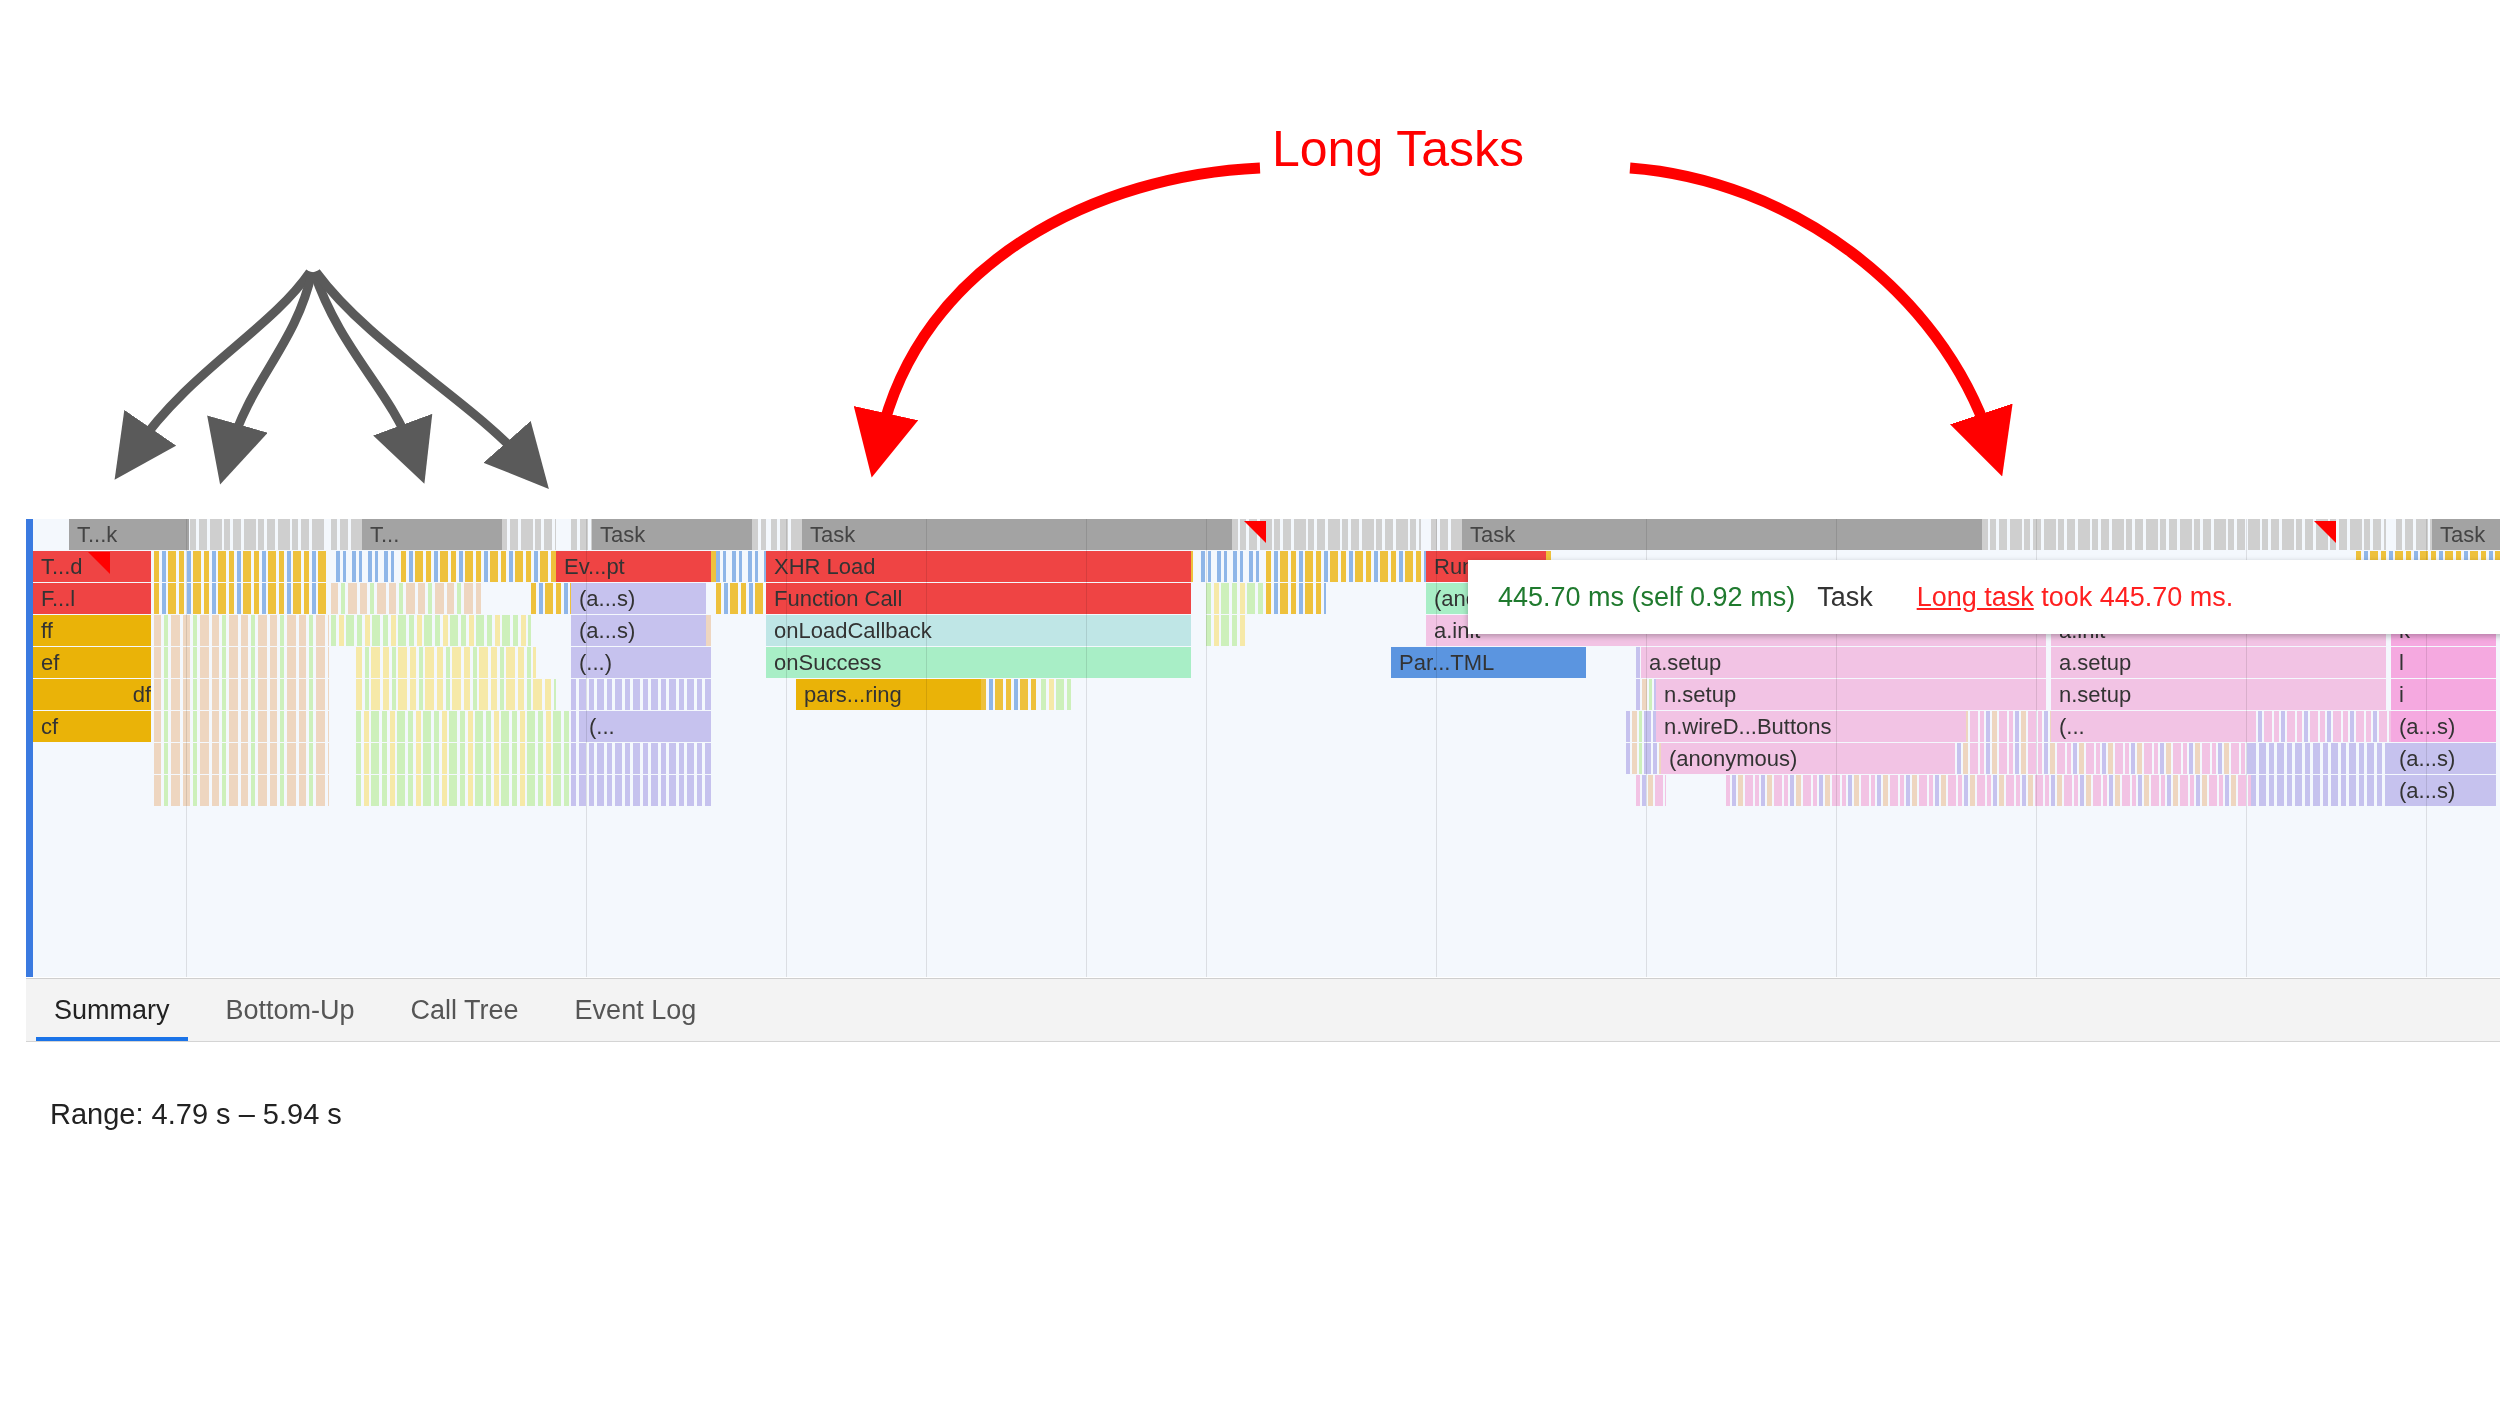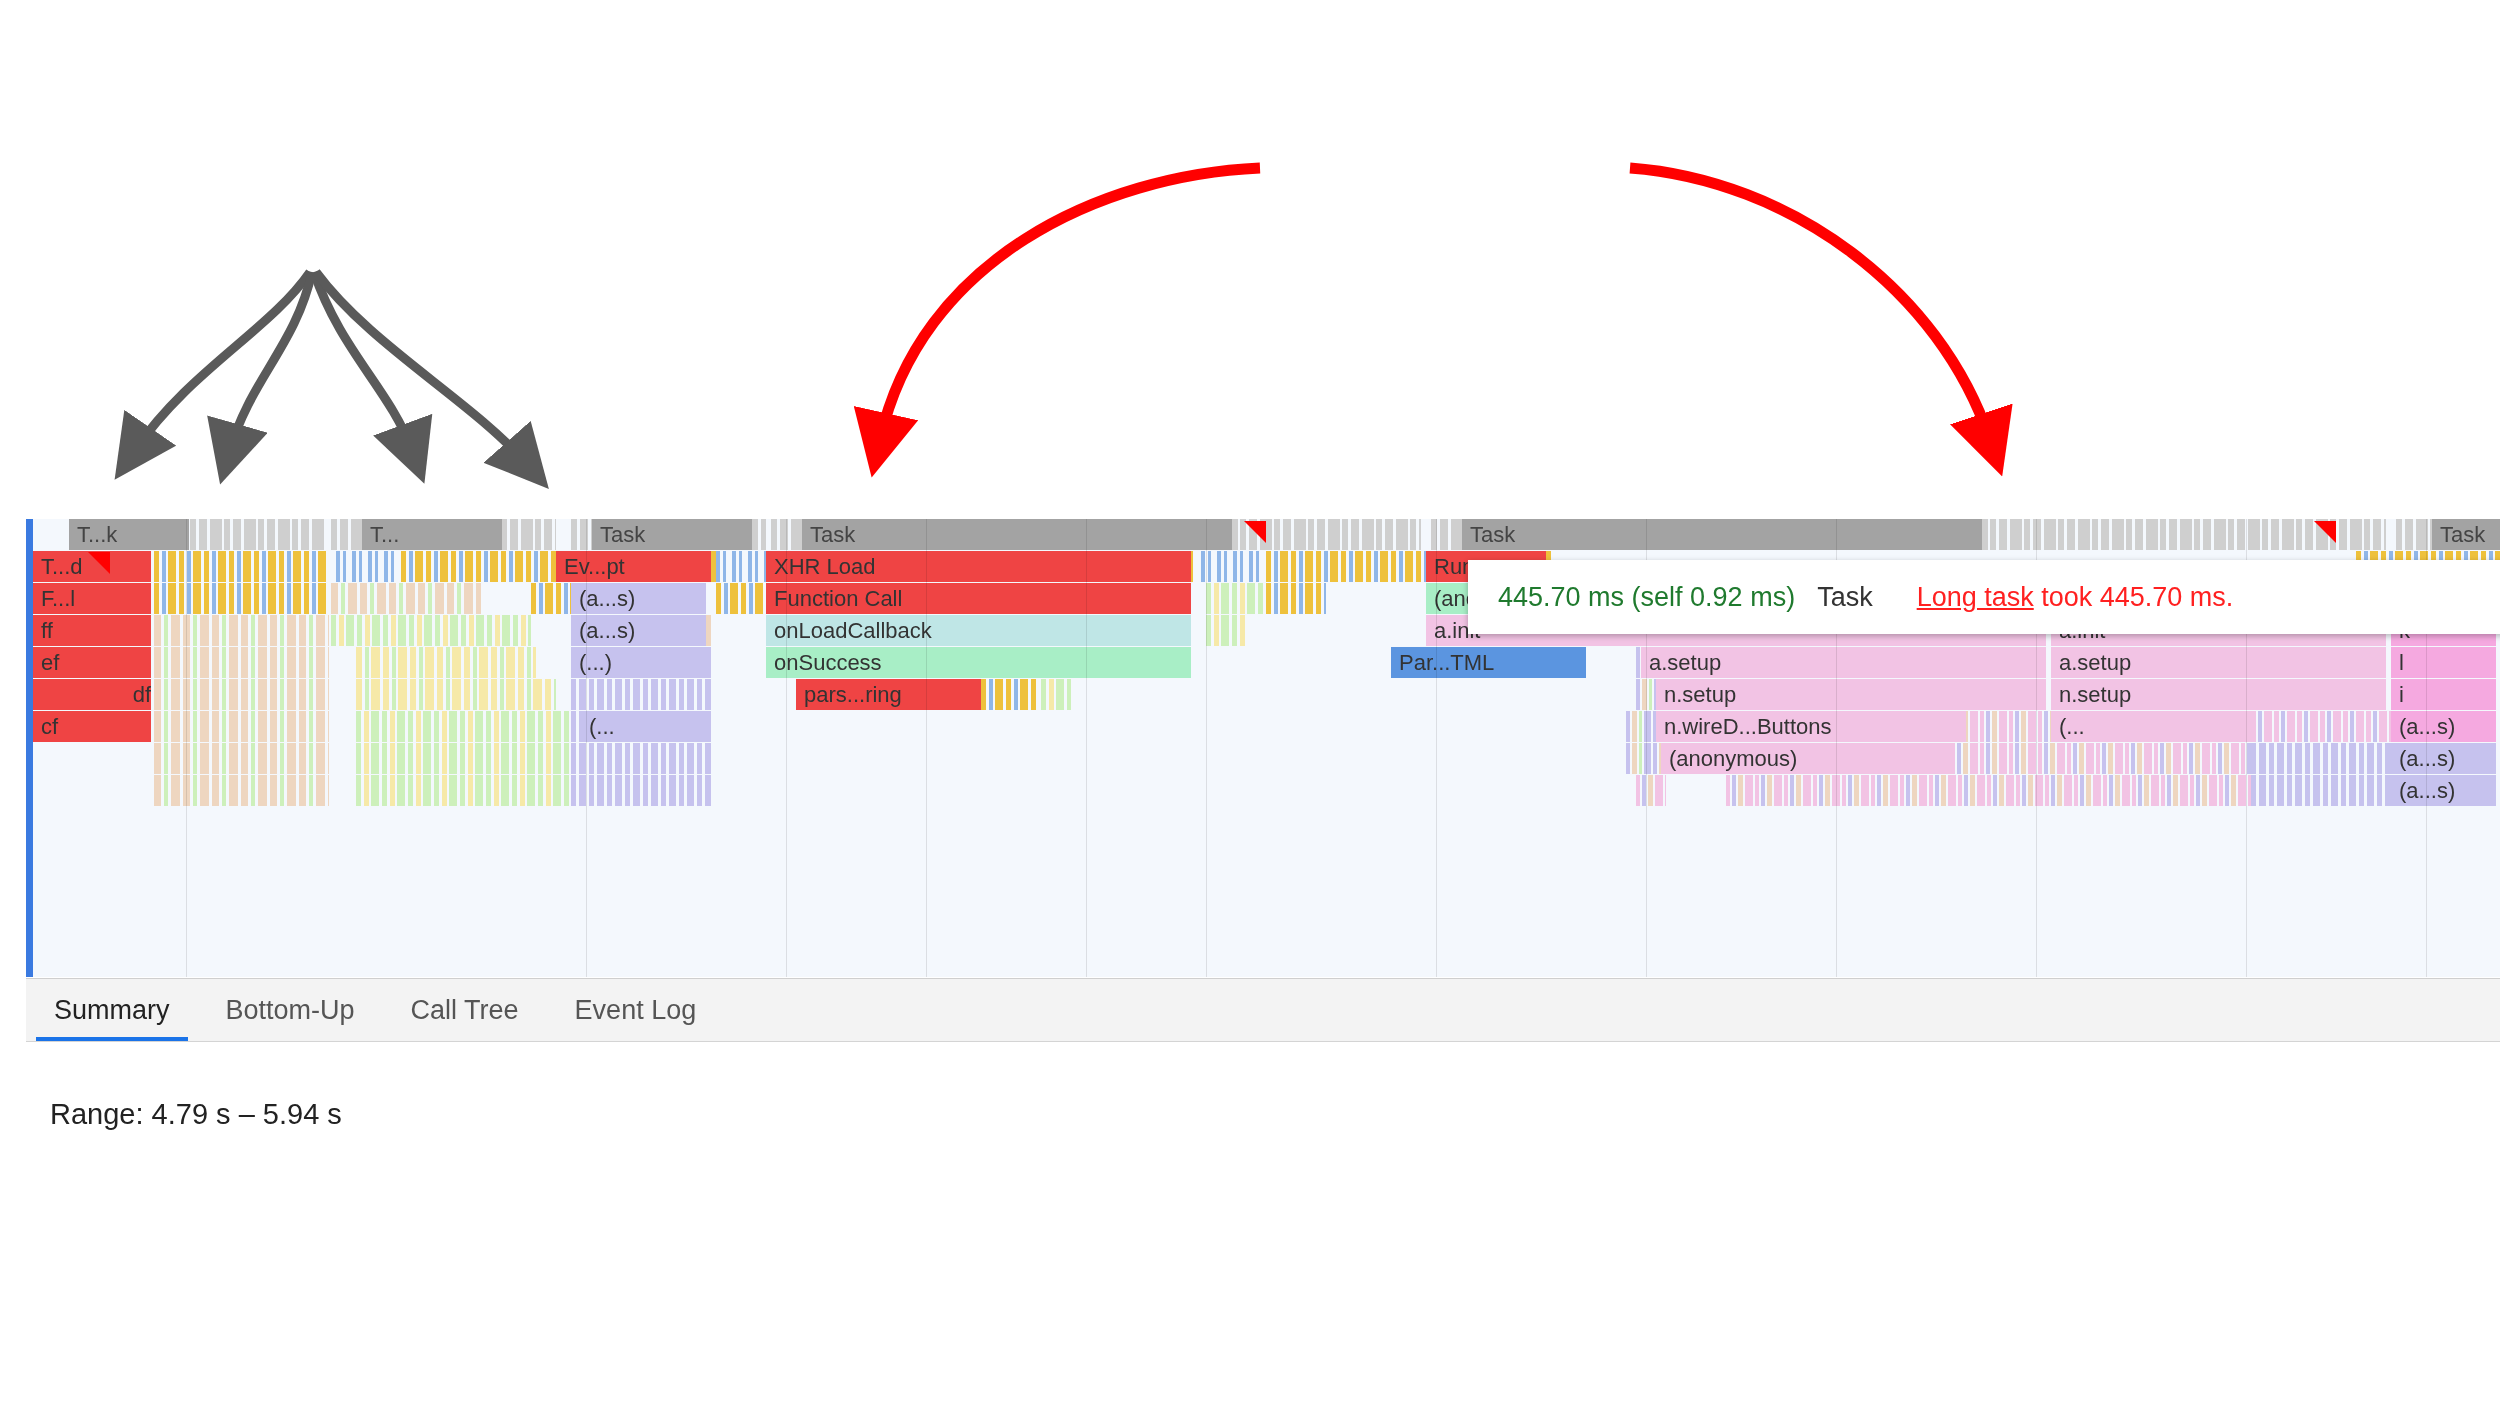--- a/index.html
+++ b/index.html
@@ -15,21 +15,21 @@
 
   
   #perf-panel{position:absolute;left:26px;top:519px;width:2474px;height:458px;background:#f4f8fd;overflow:hidden;}
   #track-left-edge{position:absolute;left:0;top:0;width:7px;height:458px;background:#3a7ae0;z-index:40;}
 
   .row{position:absolute;left:0;height:32px;width:2474px;}
   .blk{position:absolute;top:0;height:31px;box-sizing:border-box;overflow:hidden;
        font-size:22px;line-height:31px;color:#333;padding-left:8px;white-space:nowrap;}
   .hdr{background:#a3a3a3;color:#444;margin-left:36px;}
   .yel{background:#ef4444;}
-  .tan{background:#ef4444;}
+  .tan{background:#eab308;}
   .grn{background:#a8eec6;}
   .cyn{background:#bfe6e6;}
   .pnk{background:#f2c3e4;}
   .pnk2{background:#f5a9e0;}
   .pur{background:#c6c2ee;}
   .blu{background:#5b95e0;}
 
   
   .stripes{position:absolute;top:0;height:31px;}
   .st-gray{background:repeating-linear-gradient(90deg,#cfcfcf 0 6px,#f4f8fd 6px 9px,#cfcfcf 9px 17px,#f4f8fd 17px 20px,#cfcfcf 20px 32px,#f4f8fd 32px 34px);}
@@ -226,20 +226,21 @@
 
 <div id="tabbar">
     <div class="tab active">Summary</div>
     <div class="tab">Bottom-Up</div>
     <div class="tab">Call Tree</div>
     <div class="tab">Event Log</div>
   </div>
 <div id="range-text">Range: 4.79 s – 5.94 s</div>
 
 <div class="annot-layer">
+  <div id="long-tasks-label" class="annot-label">Long Tasks</div>
   <svg width="2500" height="1406">
     <defs>
       <marker id="gray-head" markerWidth="7" markerHeight="7" refX="3" refY="3.5" orient="auto">
         <path d="M0,0 L7,3.5 L0,7 z" fill="#5a5a5a"></path>
       </marker>
       <marker id="red-head" markerWidth="6" markerHeight="6" refX="2.5" refY="3" orient="auto">
         <path d="M0,0 L6,3 L0,6 z" fill="#ff0000"></path>
       </marker>
     </defs>
     <g fill="none" stroke="#5a5a5a" stroke-width="9" marker-end="url(#gray-head)">

